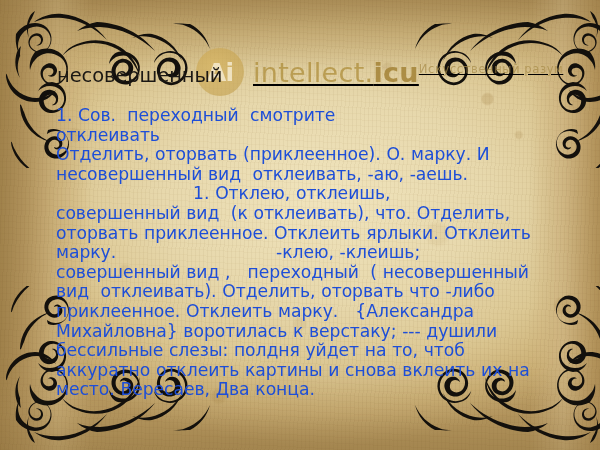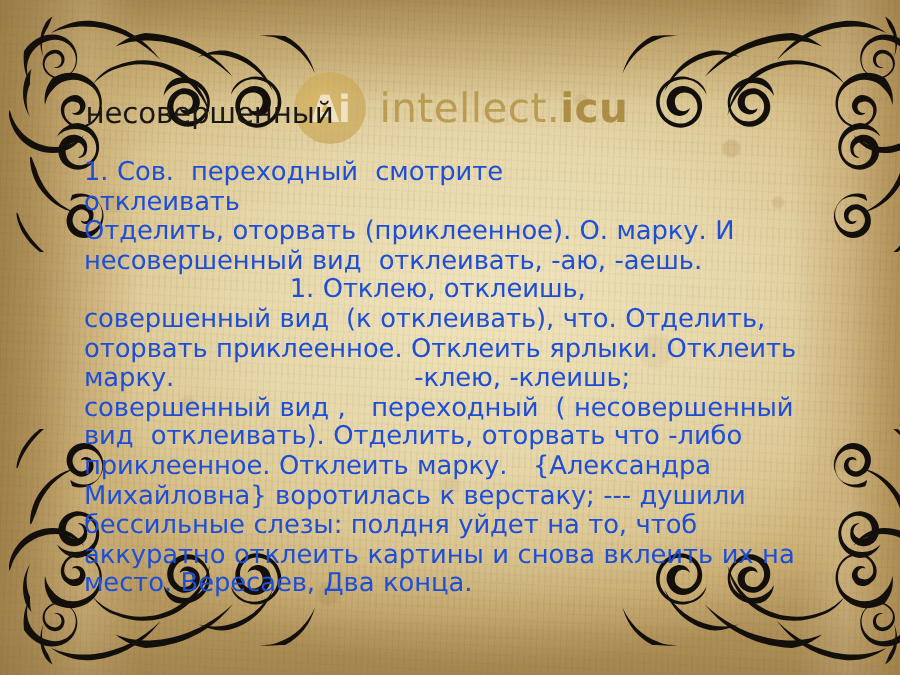--- a/index.html
+++ b/index.html
@@ -109,21 +109,21 @@
     flex: none;
   }
   .wm-badge-mark {
     font-family: "DejaVu Sans", "Liberation Sans", sans-serif;
     font-size: 25px;
     font-weight: 700;
     color: rgba(246,238,214,.80);
     letter-spacing: -1px;
     line-height: 1;
   }
-  .wm-text { display: flex; flex-direction: row; line-height: 1; }
+  .wm-text { display: flex; flex-direction: row; line-height: 1; text-decoration: underline; }
   .wm-title {
     font-size: 27px;
     color: rgba(176,143,62,.78);
     letter-spacing: .3px;
     font-weight: 400;
   }
   .wm-title b { font-weight: 700; color: rgba(163,131,54,.85); }
   .wm-sub {
     margin-top: 5px;
     font-size: 11.5px;
@@ -262,20 +262,21 @@
       </g>
     </svg>
   </div>
 
   <div class="watermark">
     <div class="wm-badge">
       <span class="wm-badge-mark">Ai</span>
     </div>
     <div class="wm-text">
       <div class="wm-title"><span>intellect.</span><b>icu</b></div>
+      <div class="wm-sub">Искусственный  разум</div>
     </div>
   </div>
 
   <div class="headword">несовершенный</div>
 
   <div class="body-text" id="article-body"><span class="ln">1. Сов.  переходный  смотрите</span><span class="ln">отклеивать</span><span class="ln">Отделить, оторвать (приклеенное). О. марку. И</span><span class="ln">несовершенный вид  отклеивать, -аю, -аешь.</span><span class="ln">                        1. Отклею, отклеишь,</span><span class="ln">совершенный вид  (к отклеивать), что. Отделить,</span><span class="ln">оторвать приклеенное. Отклеить ярлыки. Отклеить</span><span class="ln">марку.                            -клею, -клеишь;</span><span class="ln">совершенный вид ,   переходный  ( несовершенный</span><span class="ln">вид  отклеивать). Отделить, оторвать что -либо</span><span class="ln">приклеенное. Отклеить марку.   {Александра</span><span class="ln">Михайловна} воротилась к верстаку; --- душили</span><span class="ln">бессильные слезы: полдня уйдет на то, чтоб</span><span class="ln">аккуратно отклеить картины и снова вклеить их на</span><span class="ln">место. Вересаев, Два конца.</span></div>
 
 </div>
 
 </body></html>

